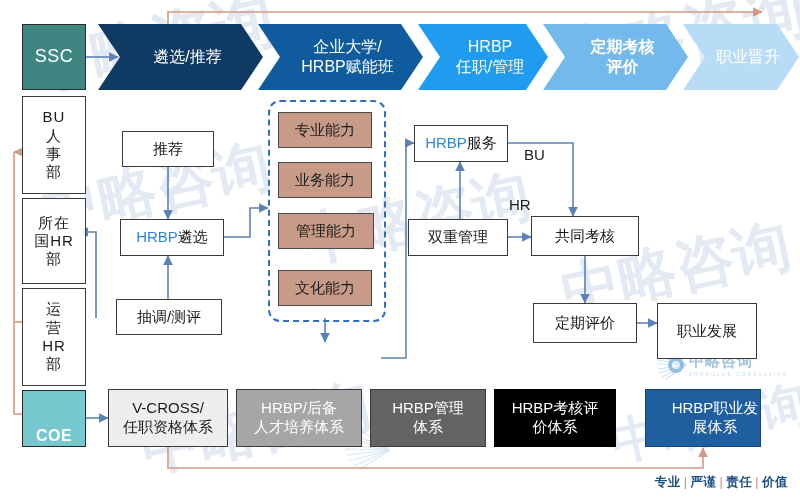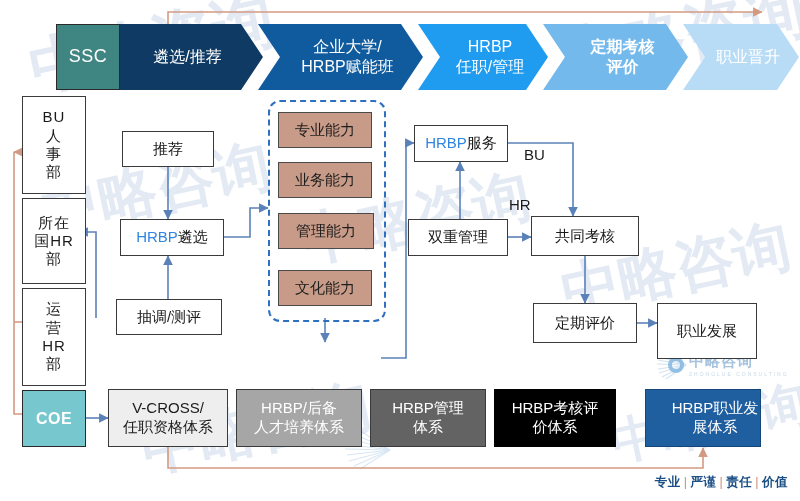--- a/index.html
+++ b/index.html
@@ -298,21 +298,21 @@
 任职/管理</span>
   </div>
   <div class="chev" style="left:543px;top:24px;width:145px;height:66px;background:#74b9ec;font-weight:bold;">
     <span class="chev-pad" style="white-space:pre-line;">定期考核
 评价</span>
   </div>
   <div class="chev" style="left:683px;top:24px;width:116px;height:66px;background:#b9dcf6;">
     <span class="chev-pad" style="white-space:pre-line;">职业晋升</span>
   </div>
 
-  <div class="box ssc" style="left:22px;top:24px;width:64px;height:66px;margin-left:34px;">
+  <div class="box ssc" style="left:22px;top:24px;width:64px;height:66px;">
     <span>SSC</span>
   </div>
 
   <div class="box sidebox" style="left:22px;top:96px;width:64px;height:98px;">
     <span style="white-space:pre-line;">BU
 人
 事
 部</span>
   </div>
 
@@ -322,21 +322,21 @@
 部</span>
   </div>
 
   <div class="box sidebox" style="left:22px;top:288px;width:64px;height:98px;">
     <span style="white-space:pre-line;">运
 营
 HR
 部</span>
   </div>
 
-  <div class="box coe" style="left:22px;top:390px;width:64px;height:57px;">
+  <div class="box coe" style="left:22px;top:390px;width:64px;height:57px;align-items:flex-end;">
     <span>COE</span>
   </div>
 
   <div class="box" style="left:122px;top:131px;width:92px;height:36px;">
     <span>推荐</span>
   </div>
 
   <div class="box blue-text" style="left:120px;top:219px;width:104px;height:37px;">
     <span><span class="hl">HRBP</span><span>遴选</span></span>
   </div>

